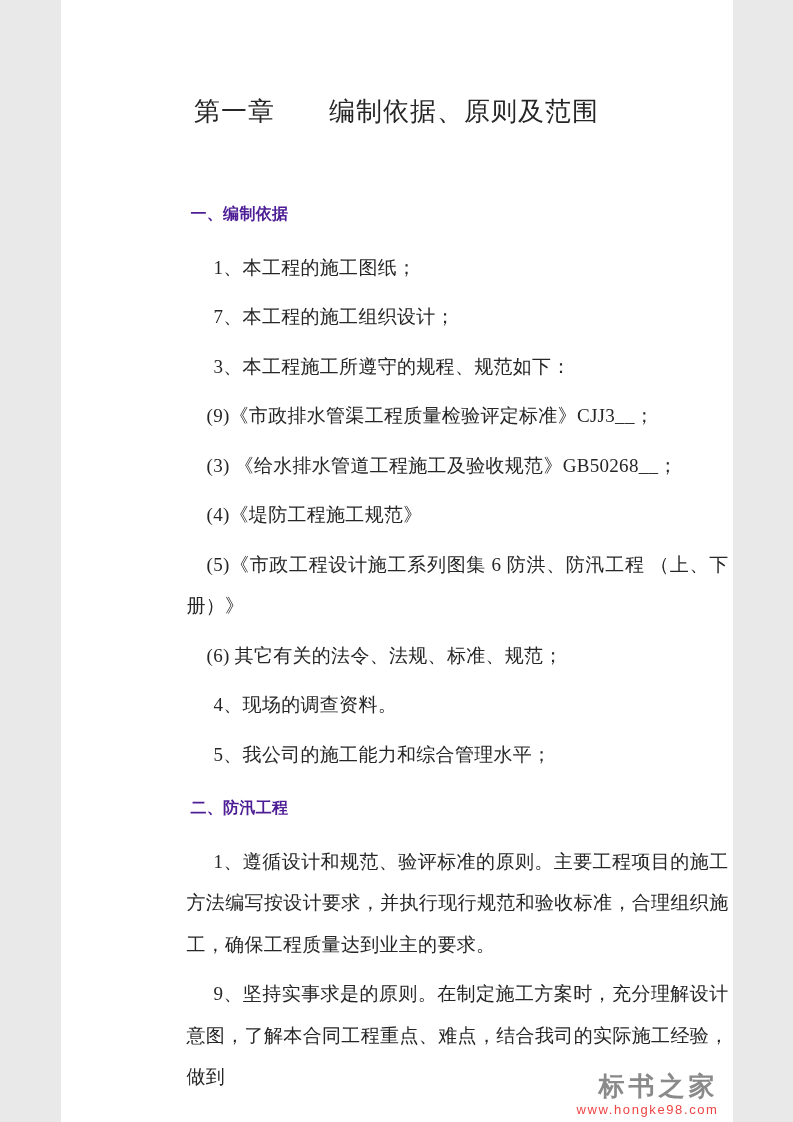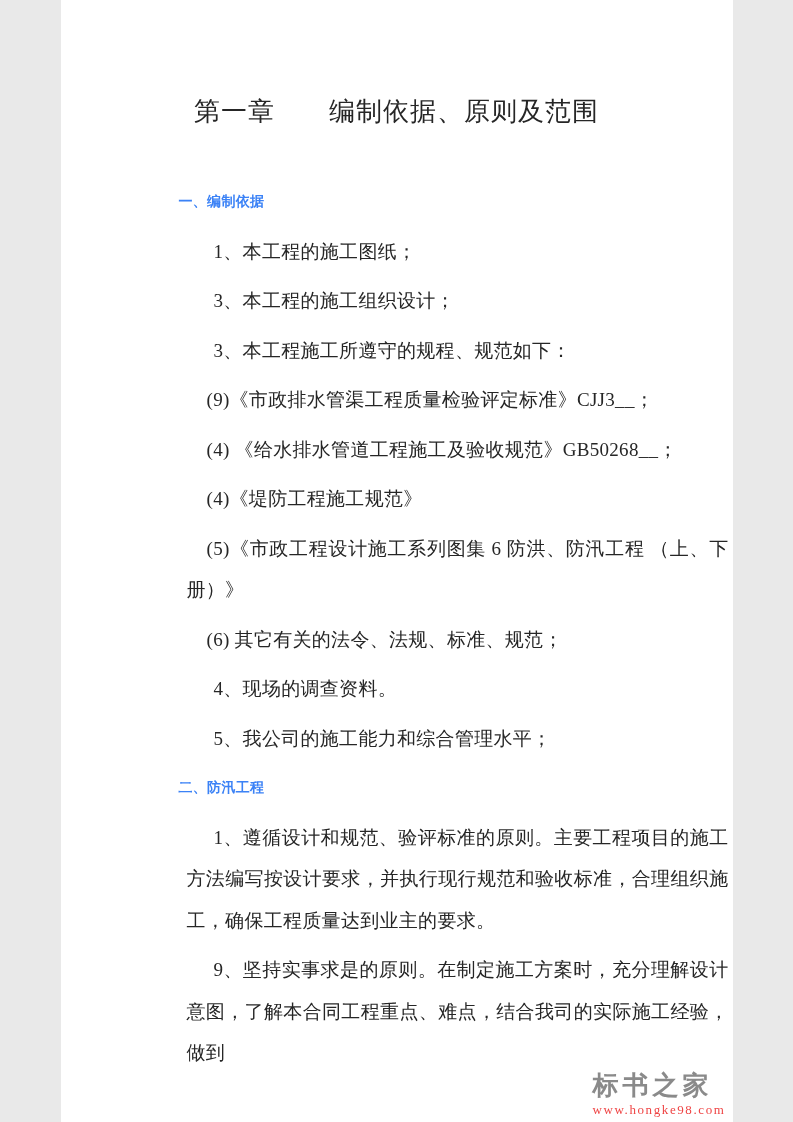--- a/index.html
+++ b/index.html
@@ -32,40 +32,40 @@
   .body-text {
     position: absolute;
     left: 118px;
     top: 181px;
     width: 558px;
     font-size: 19px;
     line-height: 41.5px;
     letter-spacing: 0.3px;
   }
   .heading {
-    margin: 0;
+    margin: 12px;
     font-family: "Liberation Sans", "DejaVu Sans", sans-serif;
     font-weight: 700;
-    font-size: 14px;
-    color: #3b82f6;
+    font-size: 16px;
+    color: #4c1d95;
   }
   .para {
     margin: 8px;
     text-align: justify;
     text-indent: 27px;
   }
   .para-paren {
     text-indent: 20px;
   }
   .watermark {
     position: absolute;
-    right: 7px;
+    right: 14px;
     bottom: 6px;
-    text-align: left;
-    font-family: Liberation Serif, serif;
+    text-align: right;
+    font-family: Liberation Sans, sans-serif;
     line-height: 1;
   }
   .wm-logo {
     font-size: 26px;
     font-weight: 800;
     letter-spacing: 4px;
     color: #8a8a8a;
   }
   .wm-url {
     margin-top: 4px;
@@ -77,24 +77,24 @@
 </head>
 <body>
 
 <div class="page">
 
   <h1 class="doc-title">第一章　　编制依据、原则及范围</h1>
 
   <div class="body-text">
     <h2 class="heading">一、编制依据</h2>
     <p class="para">1、本工程的施工图纸；</p>
-    <p class="para">3、本工程的施工组织设计；</p>
+    <p class="para">7、本工程的施工组织设计；</p>
     <p class="para">3、本工程施工所遵守的规程、规范如下：</p>
     <p class="para para-paren">(9)《市政排水管渠工程质量检验评定标准》CJJ3__；</p>
-    <p class="para para-paren">(4) 《给水排水管道工程施工及验收规范》GB50268__；</p>
+    <p class="para para-paren">(3) 《给水排水管道工程施工及验收规范》GB50268__；</p>
     <p class="para para-paren">(4)《堤防工程施工规范》</p>
     <p class="para para-paren">(5)《市政工程设计施工系列图集 6 防洪、防汛工程 （上、下册）》</p>
     <p class="para para-paren">(6) 其它有关的法令、法规、标准、规范；</p>
     <p class="para">4、现场的调查资料。</p>
     <p class="para">5、我公司的施工能力和综合管理水平；</p>
     <h2 class="heading">二、防汛工程</h2>
     <p class="para">1、遵循设计和规范、验评标准的原则。主要工程项目的施工方法编写按设计要求，并执行现行规范和验收标准，合理组织施工，确保工程质量达到业主的要求。</p>
     <p class="para">9、坚持实事求是的原则。在制定施工方案时，充分理解设计意图，了解本合同工程重点、难点，结合我司的实际施工经验，做到</p>
   </div>
 

